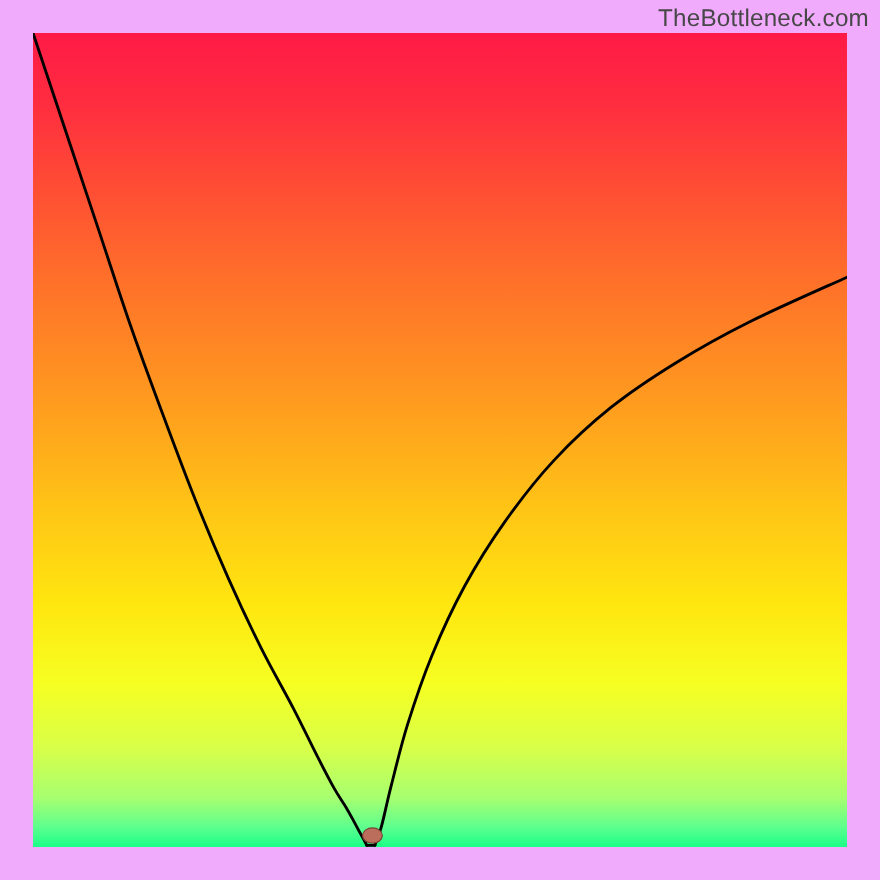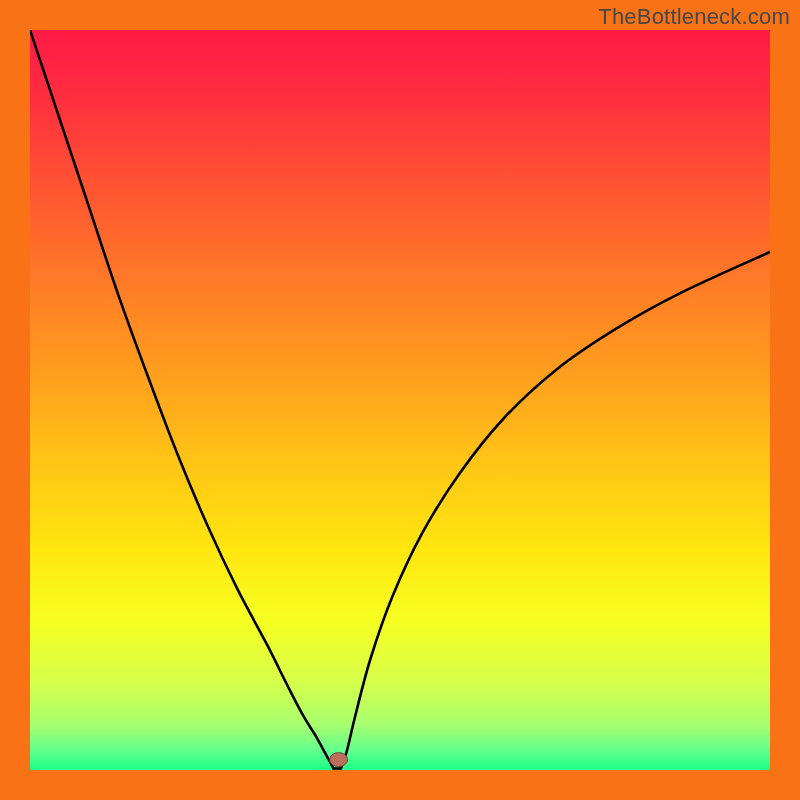--- a/index.html
+++ b/index.html
@@ -8,21 +8,21 @@
     width: 800px;
     height: 800px;
     overflow: hidden;
     background: #000;
     font-family: Arial, Helvetica, sans-serif;
   }
   .frame {
     position: relative;
     width: 800px;
     height: 800px;
-    background: #f97316;
+    background: #f0abfc;
   }
   .watermark {
     position: absolute;
     top: 4px;
     right: 10px;
     color: #474747;
     font-size: 22px;
     font-weight: 500;
     letter-spacing: 0.2px;
     z-index: 10;

